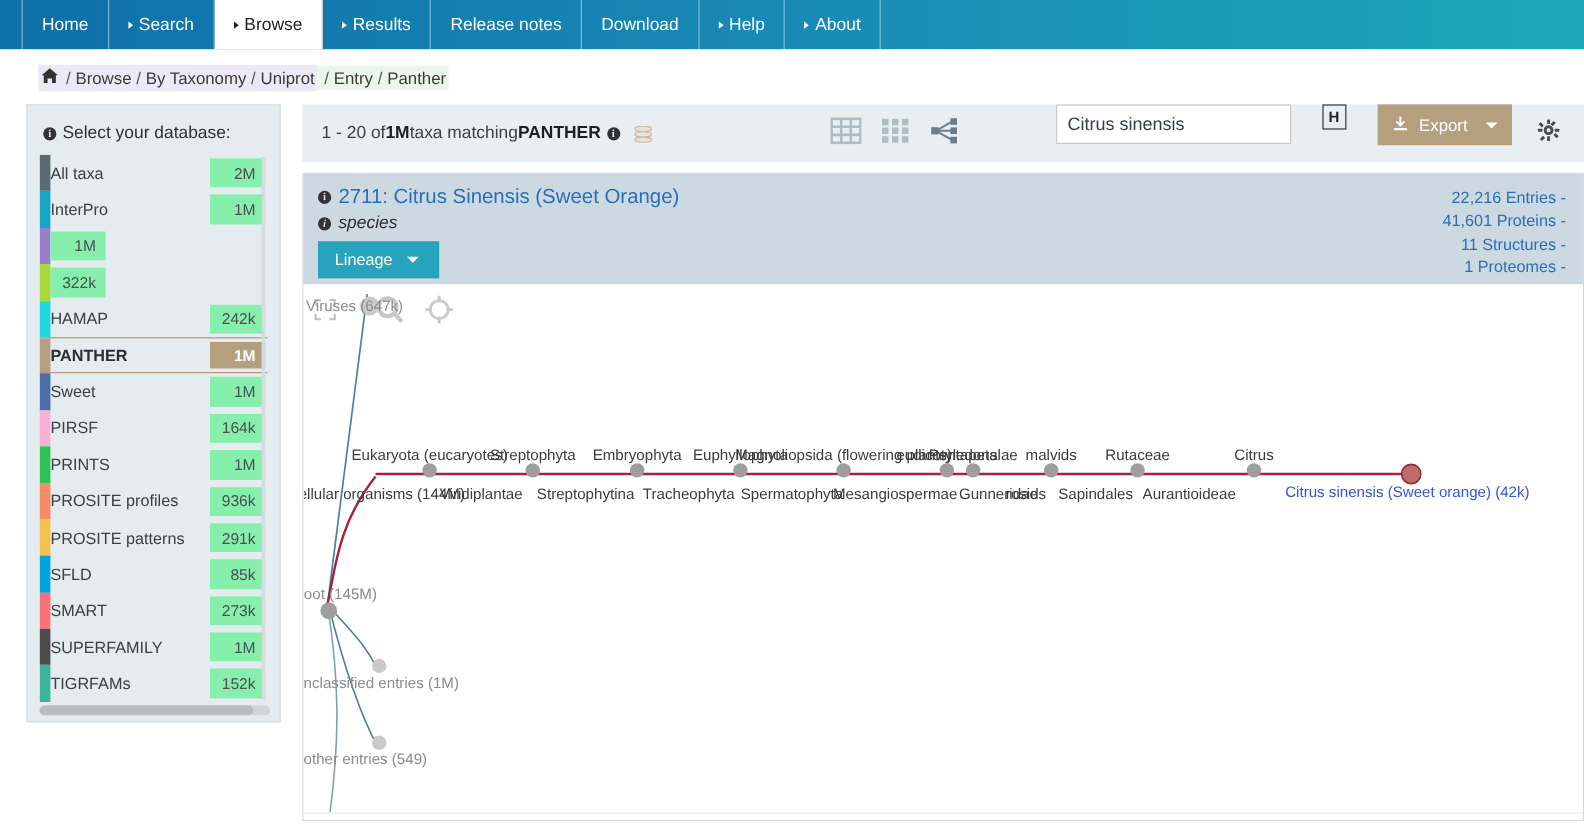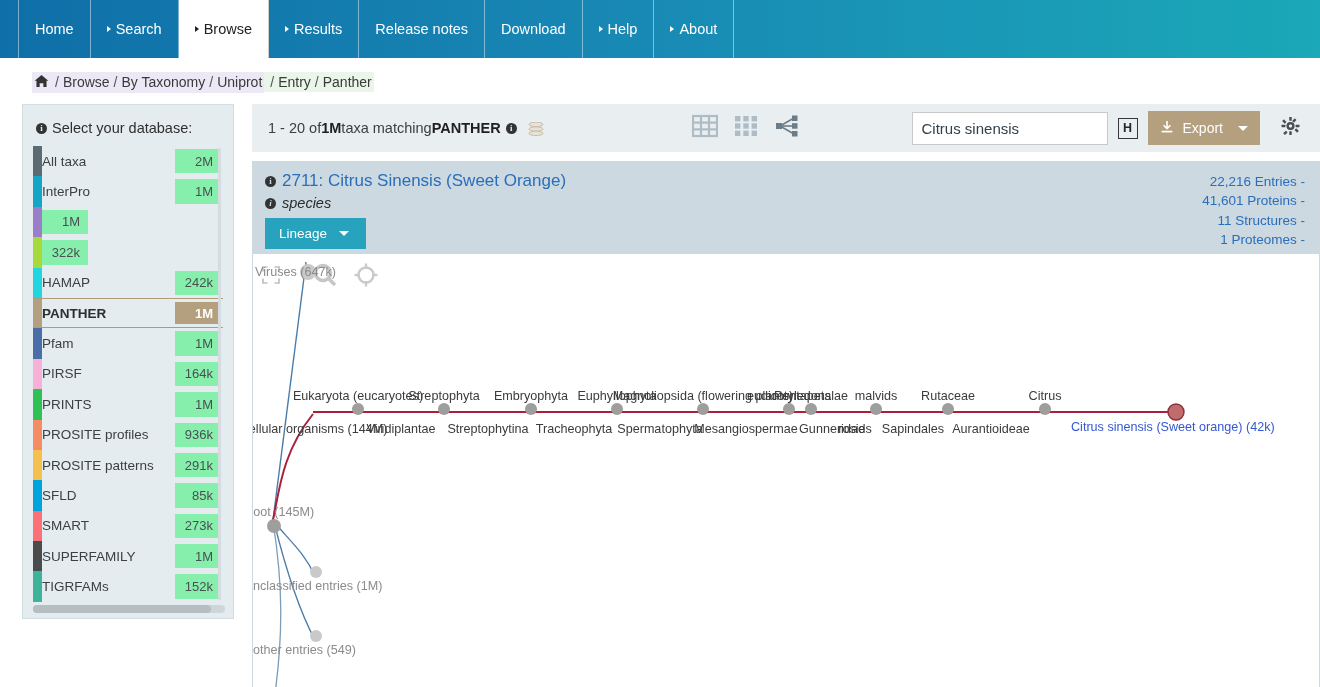--- a/index.html
+++ b/index.html
@@ -6,21 +6,21 @@
   html, body {
     margin: 0; padding: 0;
     width: 1320px; height: 687px;
     background: #ffffff;
     font-family: "Liberation Sans", sans-serif;
     overflow: hidden;
   }
 
   
   #topnav {
-    width: 1320px; height: 58px;
+    width: 1320px; height: 41px;
     background: linear-gradient(to right, #0f6fa8 0%, #1887b4 45%, #1ba8b8 100%);
     display: flex; align-items: stretch;
     padding-left: 18px;
     position: relative;
   }
   .navitem {
     display: flex; align-items: center;
     padding: 0 16px;
     color: #ffffff;
     font-size: 14.5px;
@@ -150,21 +150,21 @@
   #tb-count b { color: #1f1f1f; }
   .stack-ico {
     display: inline-block; width: 16px; height: 14px;
     margin-left: 6px; position: relative; top: 1px;
   }
   #viewicons {
     position: absolute; left: 440px; top: 0; height: 48px;
     display: flex; align-items: center; gap: 16px;
   }
   .vi { cursor: pointer; }
-  #search-wrap { position: absolute; right: 60px; top: 0; height: 48px; display:flex; align-items:center; gap: 10px;}
+  #search-wrap { position: absolute; right: 60px; top: 0; height: 48px; display:flex; align-items:flex-start; gap: 26px;}
   #search-input {
     width: 196px; height: 33px;
     border: 1px solid #c9c9c9; background: #ffffff;
     font-size: 15px; color: #33404d;
     padding: 0 9px;
     font-family: "Liberation Sans", sans-serif;
     outline: none;
   }
   #hbtn {
     width: 20px; height: 21px;
@@ -349,21 +349,21 @@
           <div class="db-name">HAMAP</div>
           <div class="db-count">242k</div>
         </div>
         <div class="db-row selected">
           <div class="db-color" style="background: rgb(180, 159, 126);"></div>
           <div class="db-name">PANTHER</div>
           <div class="db-count">1M</div>
         </div>
         <div class="db-row">
           <div class="db-color" style="background: rgb(74, 111, 168);"></div>
-          <div class="db-name">Pfam</div>
+          <div class="db-name">Sweet</div>
           <div class="db-count">1M</div>
         </div>
         <div class="db-row">
           <div class="db-color" style="background: rgb(247, 176, 214);"></div>
           <div class="db-name">PIRSF</div>
           <div class="db-count">164k</div>
         </div>
         <div class="db-row">
           <div class="db-color" style="background: rgb(47, 193, 85);"></div>
           <div class="db-name">PRINTS</div>

